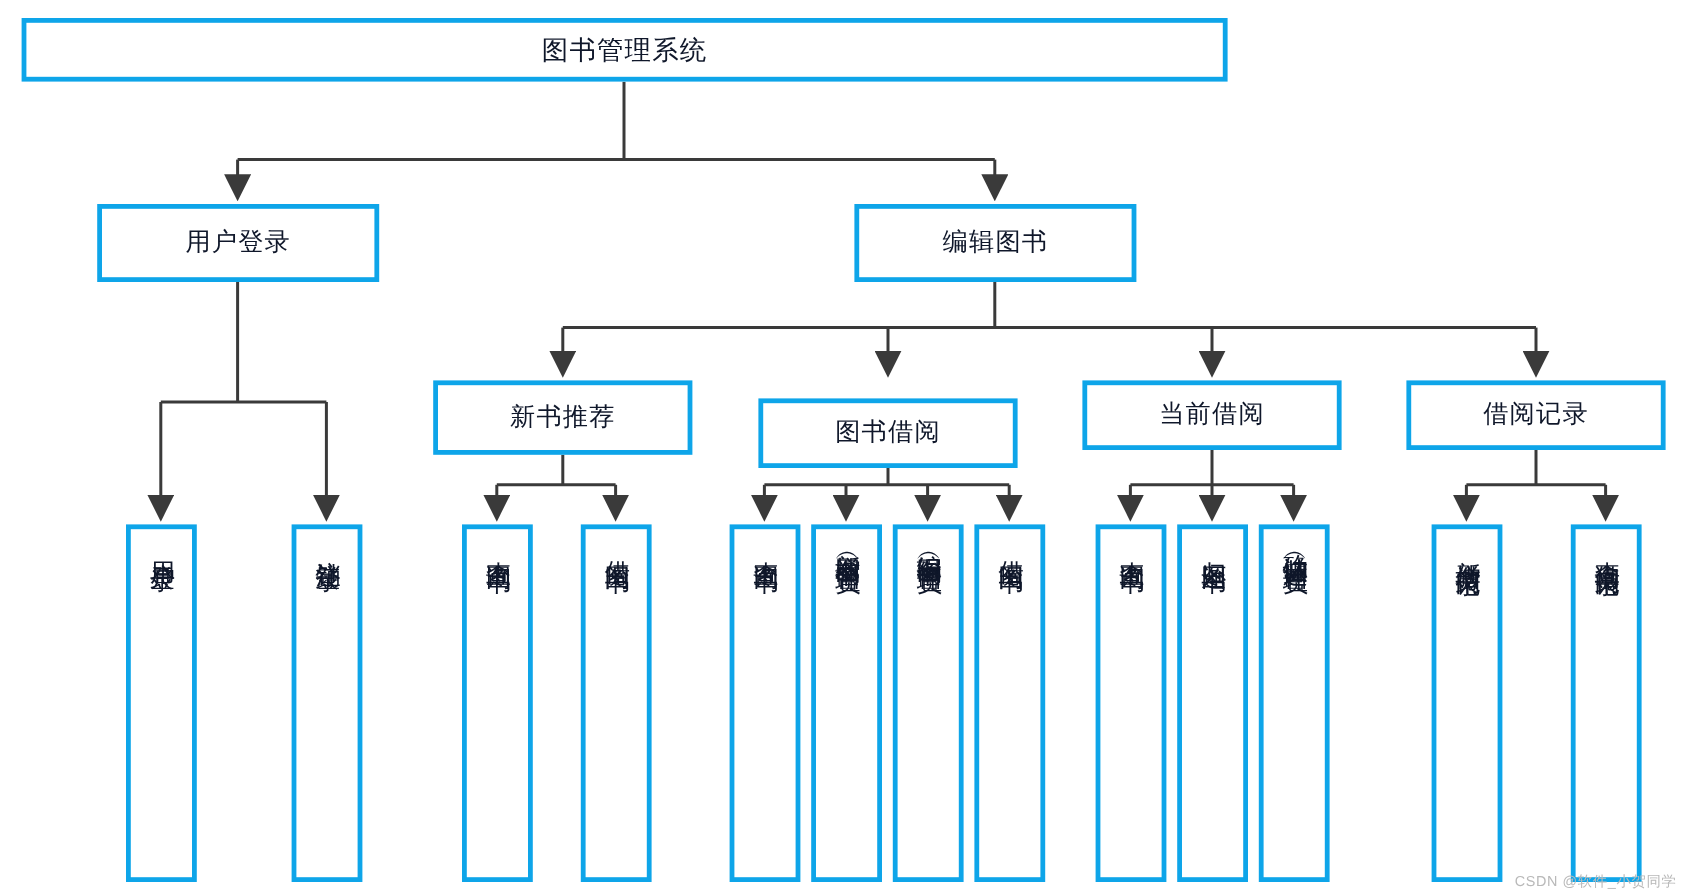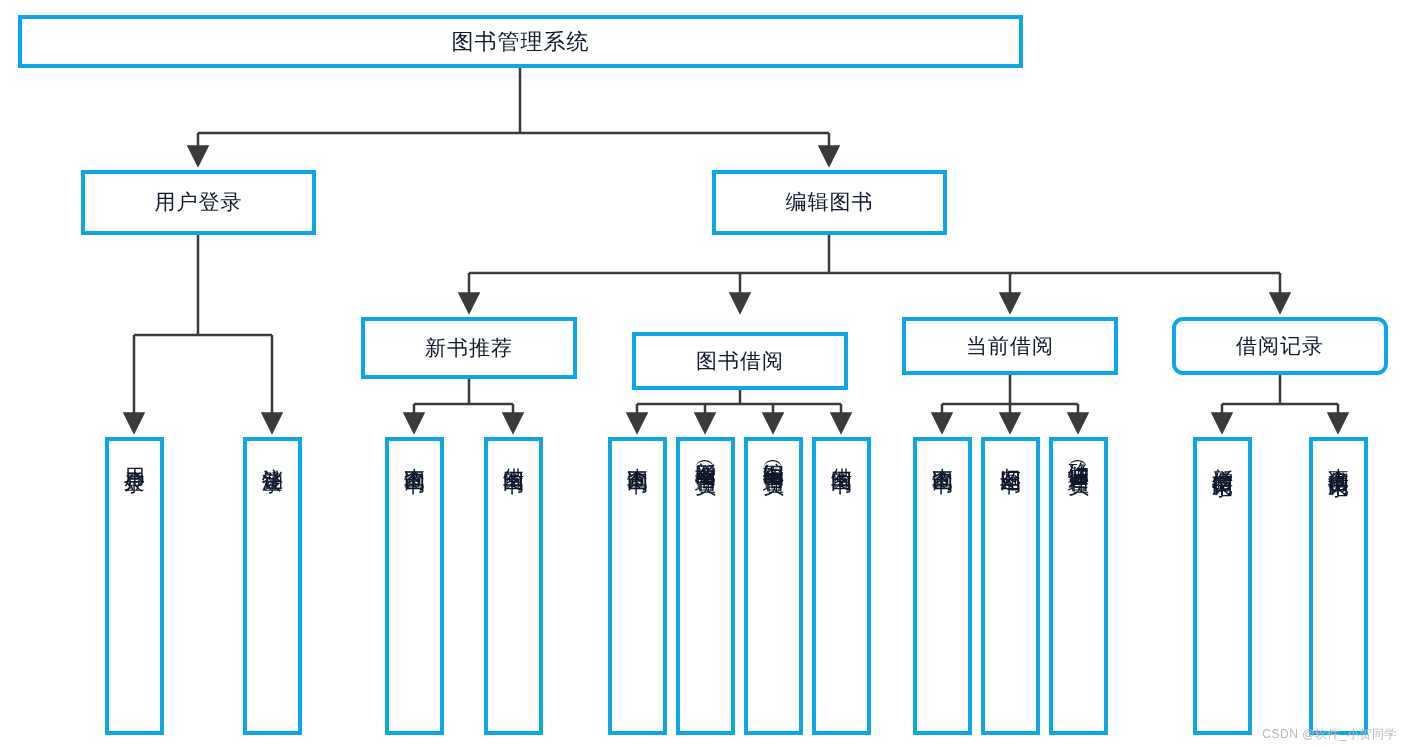--- a/index.html
+++ b/index.html
@@ -151,21 +151,21 @@
   </div>
 
   <div class="node horiz" style="left:632px; top:317px; width:216px; height:58px;margin-top:15px;">
     <span class="node-label">图书借阅</span>
   </div>
 
   <div class="node horiz" style="left:902px; top:317px; width:216px; height:58px;">
     <span class="node-label">当前借阅</span>
   </div>
 
-  <div class="node horiz" style="left:1172px; top:317px; width:216px; height:58px;border-radius:11px;">
+  <div class="node horiz" style="left:1172px; top:317px; width:216px; height:58px;">
     <span class="node-label">借阅记录</span>
   </div>
 
   <div class="node vert" style="left:105px; top:437px; width:59px; height:298px;">
     <span class="node-label">用户登录</span>
   </div>
 
   <div class="node vert" style="left:243px; top:437px; width:59px; height:298px;">
     <span class="node-label">注销登录</span>
   </div>

